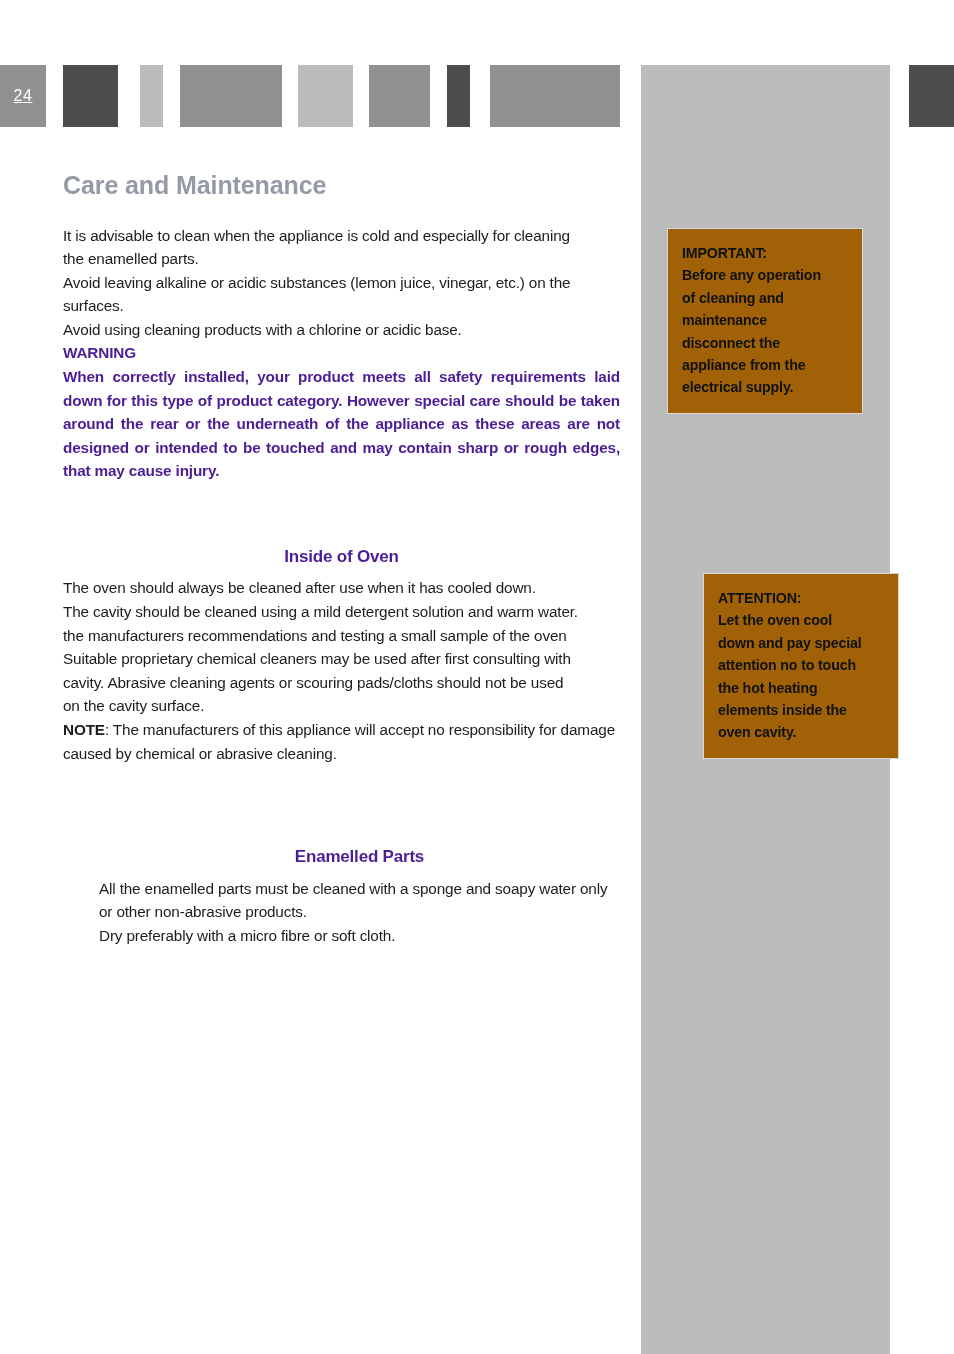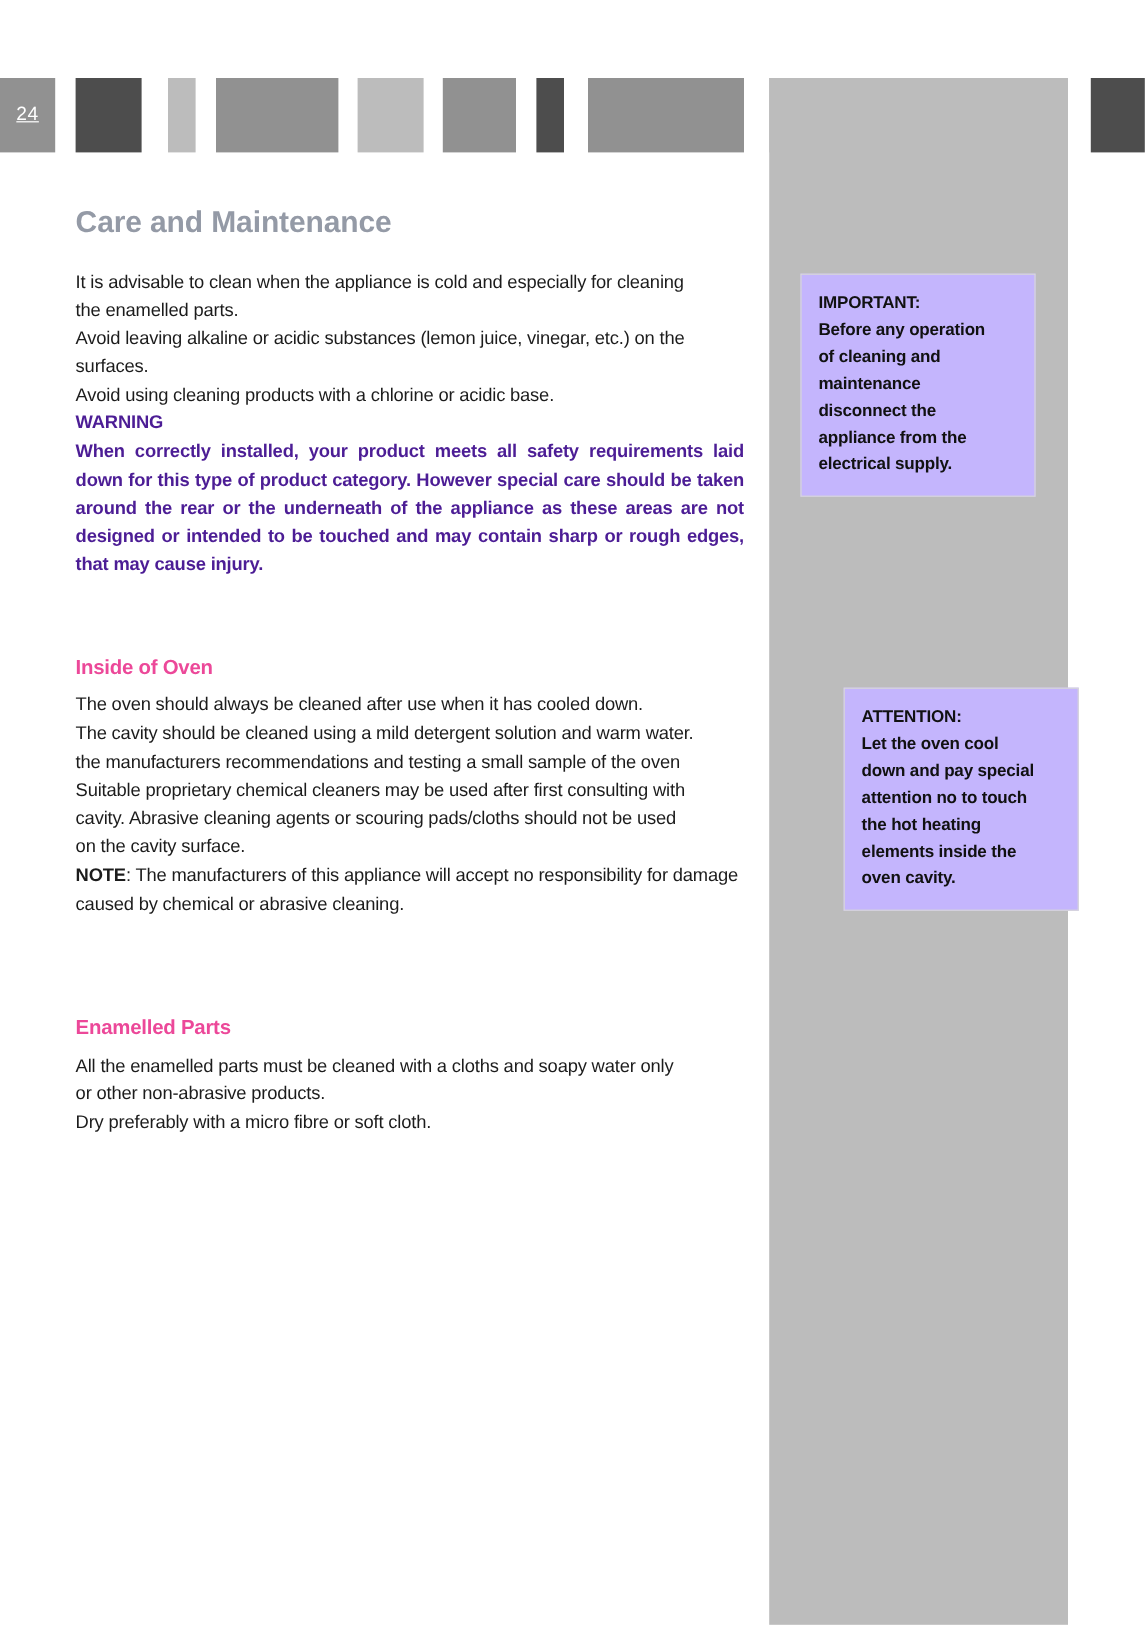--- a/index.html
+++ b/index.html
@@ -108,33 +108,34 @@
     text-align: justify;
     text-align-last: left;
   }
 
   .section {
     margin-top: 64px;
   }
   .section-heading {
     font-size: 17px;
     font-weight: bold;
-    color: #ec4899;
+    color: #4c1d95;
     margin: 0 0 9px 0;
     letter-spacing: -0.2px;
     line-height: 1.2;
-  }
-  .section-gap-lg { margin-top: 82px; }
+    text-align: center;
+  }
+  .section-gap-lg { margin-top: 82px; margin-left: 36px; }
 
   .inline-bold { font-weight: bold; }
 
   
   .callout {
     position: absolute;
-    background: #c4b5fd;
+    background: #a16207;
     border: 1px solid #d8d8d8;
     box-sizing: border-box;
     padding: 13px 15px 14px 14px;
     font-size: 14.2px;
     line-height: 22.4px;
     font-weight: bold;
     color: #111111;
     letter-spacing: -0.15px;
   }
   .callout .line { display: block; }
@@ -196,21 +197,21 @@
         <span class="line">Suitable proprietary chemical cleaners may be used after first consulting with</span>
         <span class="line">cavity. Abrasive cleaning agents or scouring pads/cloths should not be used</span>
         <span class="line">on the cavity surface.</span>
       </p>
       <p class="body-text"><span class="inline-bold">NOTE</span><span>: The manufacturers of this appliance will accept no responsibility for damage caused by chemical or abrasive cleaning.</span></p>
     </div>
 
     <div class="section section-gap-lg">
       <h2 class="section-heading">Enamelled Parts</h2>
       <p class="body-text">
-        <span class="line">All the enamelled parts must be cleaned with a cloths and soapy water only</span>
+        <span class="line">All the enamelled parts must be cleaned with a sponge and soapy water only</span>
         <span class="line">or other non-abrasive products.</span>
         <span class="line">Dry preferably with a micro fibre or soft cloth.</span>
       </p>
     </div>
 
   </div>
 
   <div class="callout" id="callout-important">
     <span class="line">IMPORTANT:</span>
     <span class="line">Before any operation</span>

